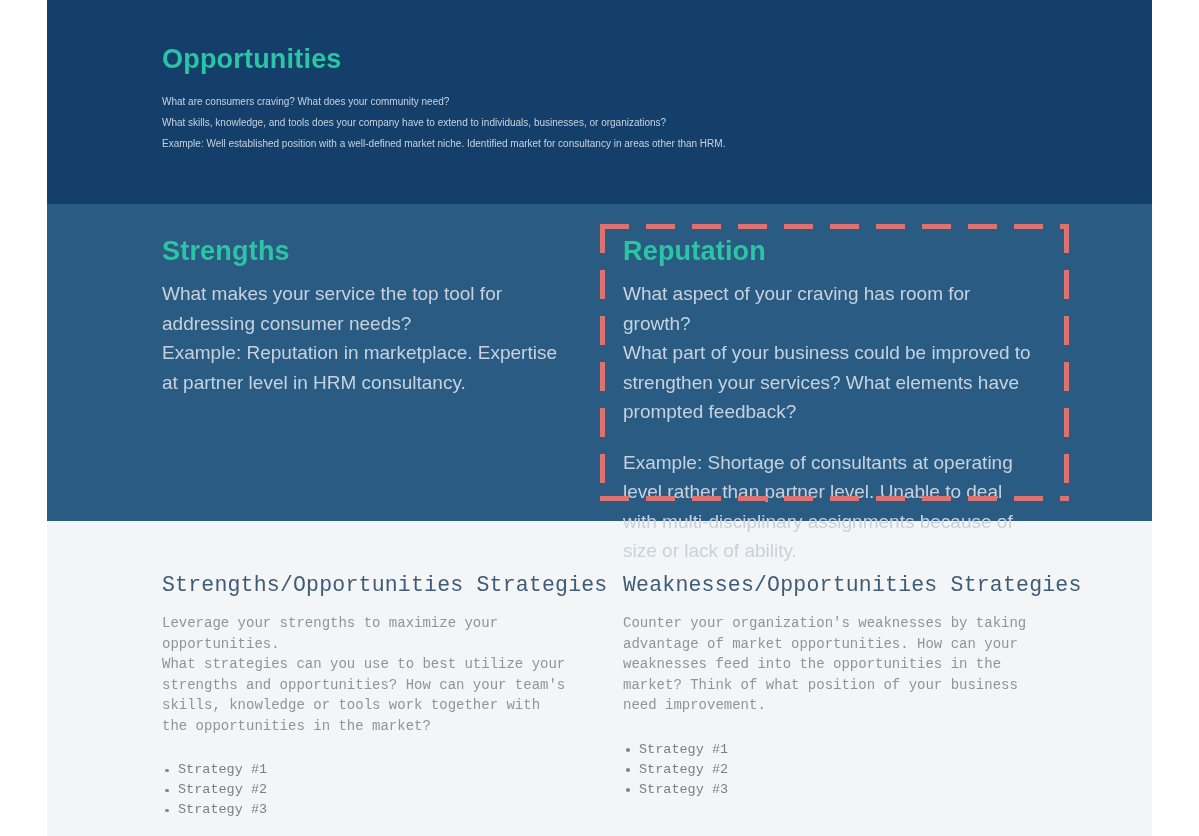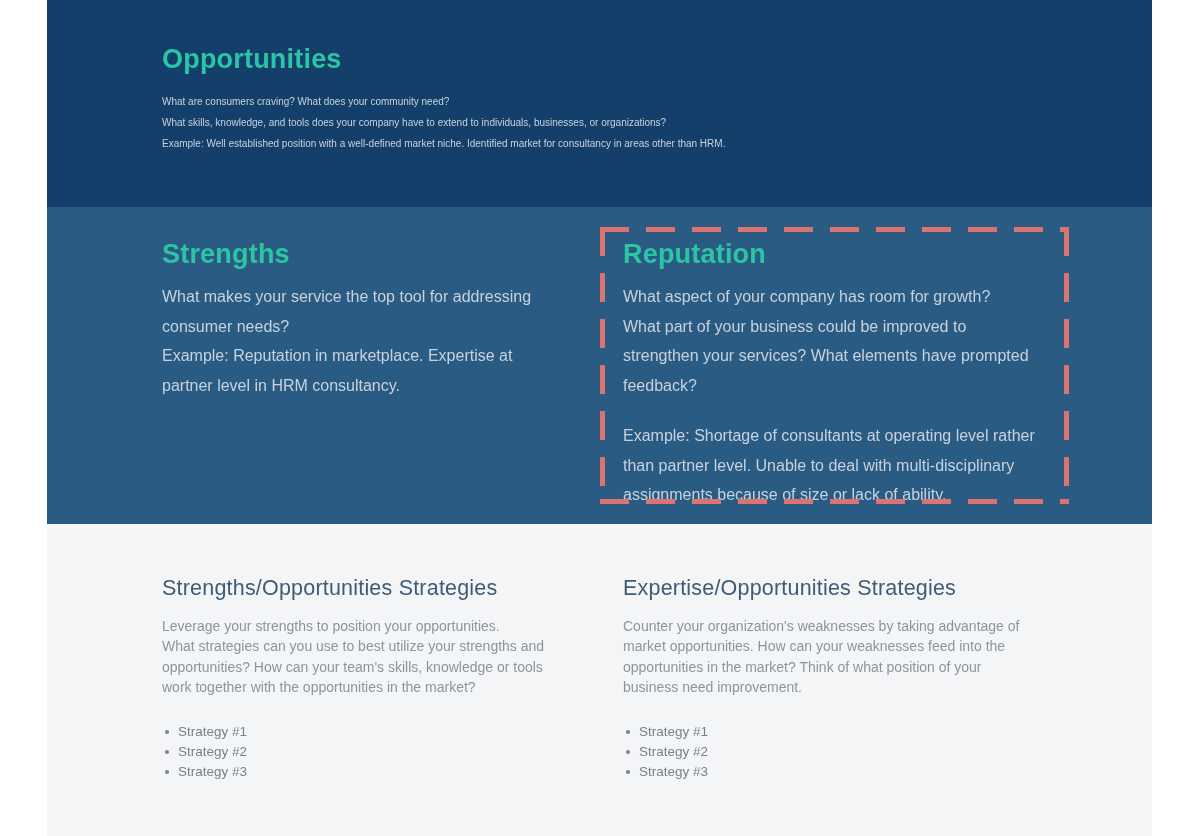--- a/index.html
+++ b/index.html
@@ -40,21 +40,21 @@
 
   
   .band-mid{
     height:317px;background:var(--blue);position:relative;color:var(--text-on-blue);
   }
   .band-mid .cols{display:flex;padding-left:115px;}
   .band-mid .col{padding-top:32px;}
   .band-mid .col-strengths{width:461px;}
   .band-mid .col-weaknesses{width:460px;}
   .band-mid .band-title{margin:0 0 12px 0;}
-  .band-mid p{font-size:16px;line-height:29.5px;}
+  .band-mid p{font-size:19px;line-height:29.5px;}
   .col-strengths p{width:405px;}
   .col-weaknesses p{width:415px;}
   .col-weaknesses .example{margin-top:21px;}
 
   
   .dashed-box{
     position:absolute;left:553px;top:20px;width:469px;height:277px;
     pointer-events:none;
   }
   .dash{position:absolute;}
@@ -62,21 +62,21 @@
     background:repeating-linear-gradient(90deg,var(--salmon) 0 29px,transparent 29px 46px);}
   .dash-v{top:0;bottom:0;width:5px;
     background:repeating-linear-gradient(180deg,var(--salmon) 0 29px,transparent 29px 46px);}
   .dash-top{top:0;} .dash-bottom{bottom:0;}
   .dash-left{left:0;} .dash-right{right:0;}
 
   
   .band-bottom{
     flex:1;background:var(--bottom-bg);
   }
-  .band-bottom .cols{display:flex;padding-left:115px;}
+  .band-bottom .cols{display:flex;padding-left:115px;font-family:Liberation Mono, monospace;}
   .band-bottom .col{padding-top:52px;}
   .band-bottom .col-so{width:461px;}
   .band-bottom .col-wo{width:460px;}
   .strategy-title{
     color:var(--heading-slate);font-size:21.5px;font-weight:400;
     letter-spacing:.2px;margin:0 0 14px 0;line-height:1.2;
   }
   .band-bottom p{
     color:var(--gray-text);font-size:14px;line-height:20.5px;
   }
@@ -115,43 +115,43 @@
         <div class="dash dash-v dash-right"></div>
       </div>
       <div class="cols">
         <div class="col col-strengths">
           <h2 class="band-title">Strengths</h2>
           <p>What makes your service the top tool for addressing consumer needs?</p>
           <p class="example">Example: Reputation in marketplace. Expertise at partner level in HRM consultancy.</p>
         </div>
         <div class="col col-weaknesses">
           <h2 class="band-title">Reputation</h2>
-          <p>What aspect of your company has room for growth?</p>
+          <p>What aspect of your craving has room for growth?</p>
           <p>What part of your business could be improved to strengthen your services? What elements have prompted feedback?</p>
           <p class="example">Example: Shortage of consultants at operating level rather than partner level. Unable to deal with multi-disciplinary assignments because of size or lack of ability.</p>
         </div>
       </div>
     </section>
 
     <section class="band-bottom">
       <div class="cols">
 
         <div class="col col-so">
           <h3 class="strategy-title">Strengths/Opportunities Strategies</h3>
-          <p>Leverage your strengths to position your opportunities.</p>
+          <p>Leverage your strengths to maximize your opportunities.</p>
           <p>What strategies can you use to best utilize your strengths and opportunities? How can your team's skills, knowledge or tools work together with the opportunities in the market?</p>
           <ul class="bullet-list">
             <li>Strategy #1</li>
             <li>Strategy #2</li>
             <li>Strategy #3</li>
           </ul>
         </div>
 
         <div class="col col-wo">
-          <h3 class="strategy-title">Expertise/Opportunities Strategies</h3>
+          <h3 class="strategy-title">Weaknesses/Opportunities Strategies</h3>
           <p>Counter your organization's weaknesses by taking advantage of market opportunities. How can your weaknesses feed into the opportunities in the market? Think of what position of your business need improvement.</p>
           <ul class="bullet-list">
             <li>Strategy #1</li>
             <li>Strategy #2</li>
             <li>Strategy #3</li>
           </ul>
         </div>
 
       </div>
     </section>

